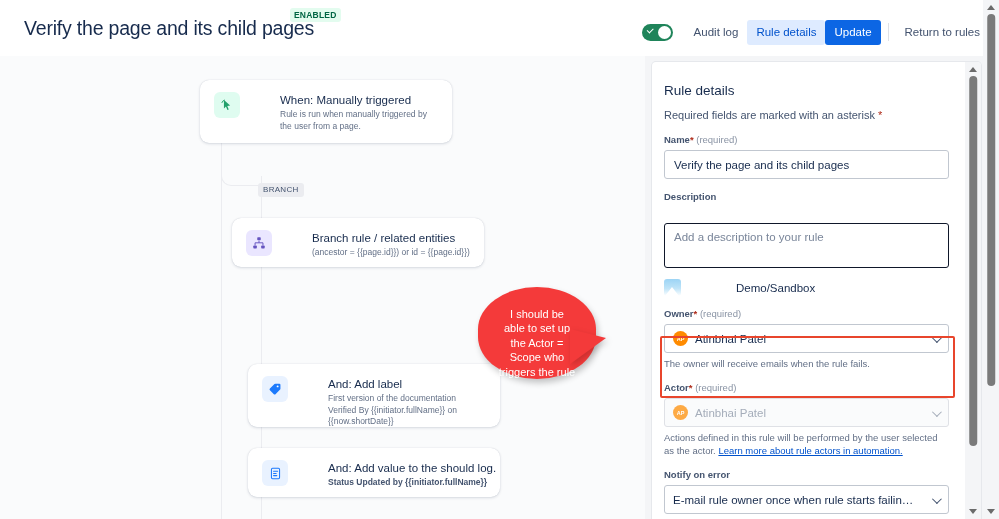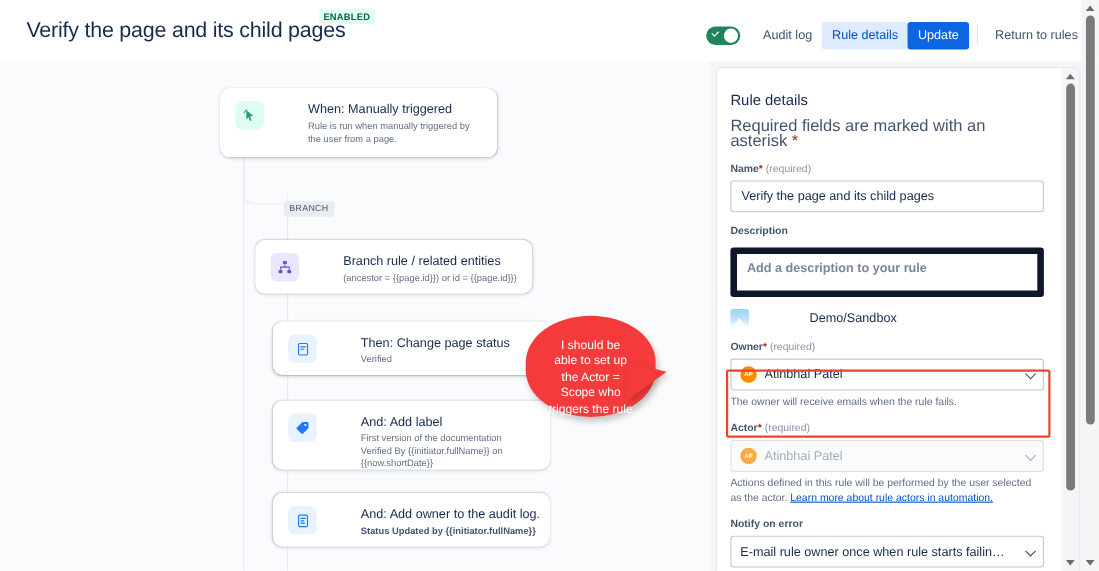--- a/index.html
+++ b/index.html
@@ -102,36 +102,36 @@
   .panel-bg { position: absolute; left: 645px; top: 56px; width: 354px; height: 463px; background: #f4f5f7; }
   .panel {
     position: absolute; left: 652px; top: 62px; width: 329px; height: 457px;
     background: #ffffff; border-radius: 4px 4px 0 0;
     box-shadow: 0 0 0 1px rgba(9,30,66,0.06);
     overflow: hidden;
   }
   .panel-inner { position: absolute; left: 0; top: 0; width: 313px; height: 457px; padding: 20px 16px 0 12px; }
 
   .panel-h { font-size: 13.5px; color: #172B4D; font-weight: 400; line-height: 17px; }
-  .panel-req { font-size: 15px; color: #44546F; margin-top: 9px; line-height: 14px; }
+  .panel-req { font-size: 11px; color: #44546F; margin-top: 9px; line-height: 14px; }
   .panel-req .ast { color: #AE2A19; }
 
   .fld { margin-top: 11px; }
   .flabel { font-size: 9.5px; font-weight: 700; color: #44546F; line-height: 13px; }
   .flabel .ast { color: #AE2A19; font-weight: 700; }
   .flabel .opt { color: #8993A4; font-weight: 400; }
 
   .inp {
     margin-top: 4px; width: 285px; height: 29px; border: 1px solid #C1C7D0; border-radius: 3px;
     background: #ffffff; display: flex; align-items: center; padding: 0 9px;
     font-size: 11.5px; color: #172B4D; cursor: text;
   }
   .ta {
-    margin-top: 8px; width: 285px; height: 45px; border: 6px solid #0f172a; border-radius: 3px;
-    background: #ffffff; padding: 7px 9px; font-size: 11.5px; color: #7A869A; cursor: text; font-weight: bold;
+    margin-top: 20px; width: 285px; height: 45px; border: 1px solid #0f172a; border-radius: 3px;
+    background: #ffffff; padding: 7px 9px; font-size: 11.5px; color: #7A869A; cursor: text;
   }
   .sel-inp {
     margin-top: 4px; width: 285px; height: 29px; border: 1px solid #C1C7D0; border-radius: 3px;
     background: #ffffff; display: flex; align-items: center; padding: 0 8px;
     font-size: 11.5px; color: #172B4D; cursor: pointer; position: relative;
   }
   .sel-inp.disabled { background: #FAFBFC; border-color: #DFE1E6; color: #A5ADBA; cursor: default; }
   .sel-inp .chev {
     position: absolute; right: 9px; top: 11px; width: 7px; height: 7px;
     border-right: 1.5px solid #42526E; border-bottom: 1.5px solid #42526E;
@@ -224,32 +224,20 @@
             <rect x="10.5" y="10.8" width="4" height="3.4" rx="0.8" fill="#6554C0"></rect>
             <path d="M8 5.4v2.4M3.5 10.6V7.8h9v2.8" stroke="#6554C0" stroke-width="1.1" fill="none"></path>
           </svg>
       </div>
       <div class="node-txt">
         <div class="node-title">Branch rule / related entities</div>
         <div class="node-sub">(ancestor = {{page.id}}) or id = {{page.id}})</div>
       </div>
     </div>
 
-    <div class="node" style="left:248px; top:236px; width:252px; height:49px;">
-      <div class="node-ico ico-blue">
-        <svg width="13" height="13" viewBox="0 0 16 16">
-            <rect x="3" y="1.6" width="10" height="12.8" rx="1.4" stroke="#1D7AFC" stroke-width="1.3" fill="none"></rect>
-            <path d="M5.6 5.3h5M5.6 8h3.2" stroke="#1D7AFC" stroke-width="1.3" stroke-linecap="round"></path>
-          </svg>
-      </div>
-      <div class="node-txt">
-        <div class="node-title">Then: Change page status</div>
-        <div class="node-sub">Verified</div>
-      </div>
-    </div>
 
     <div class="node" style="left:248px; top:308px; width:252px; height:63px;">
       <div class="node-ico ico-blue">
         <svg width="14" height="14" viewBox="0 0 16 16">
             <path d="M8.4 1.9H13a1.2 1.2 0 0 1 1.2 1.2v4.6a1.4 1.4 0 0 1-.4 1l-5.2 5.2a1.3 1.3 0 0 1-1.9 0L2.2 9.4a1.3 1.3 0 0 1 0-1.9l5.2-5.2a1.4 1.4 0 0 1 1-.4Z" fill="#1D7AFC"></path>
             <circle cx="11" cy="5" r="1.1" fill="#ffffff"></circle>
           </svg>
       </div>
       <div class="node-txt">
         <div class="node-title">And: Add label</div>
@@ -258,21 +246,21 @@
     </div>
 
     <div class="node" style="left:248px; top:392px; width:252px; height:49px;">
       <div class="node-ico ico-blue">
         <svg width="13" height="13" viewBox="0 0 16 16">
             <rect x="3" y="1.6" width="10" height="12.8" rx="1.4" stroke="#1D7AFC" stroke-width="1.3" fill="none"></rect>
             <path d="M5.6 5.3h5M5.6 8h3.2M5.6 10.6h4" stroke="#1D7AFC" stroke-width="1.3" stroke-linecap="round"></path>
           </svg>
       </div>
       <div class="node-txt">
-        <div class="node-title">And: Add owner to the audit log.</div>
+        <div class="node-title">And: Add value to the should log.</div>
         <div class="node-sub"><b>Status Updated by {{initiator.fullName}}</b></div>
       </div>
     </div>
   </div>
 
   <div class="panel-bg"></div>
   <div class="panel">
     <div class="panel-inner">
 
       <div class="panel-h">Rule details</div>

